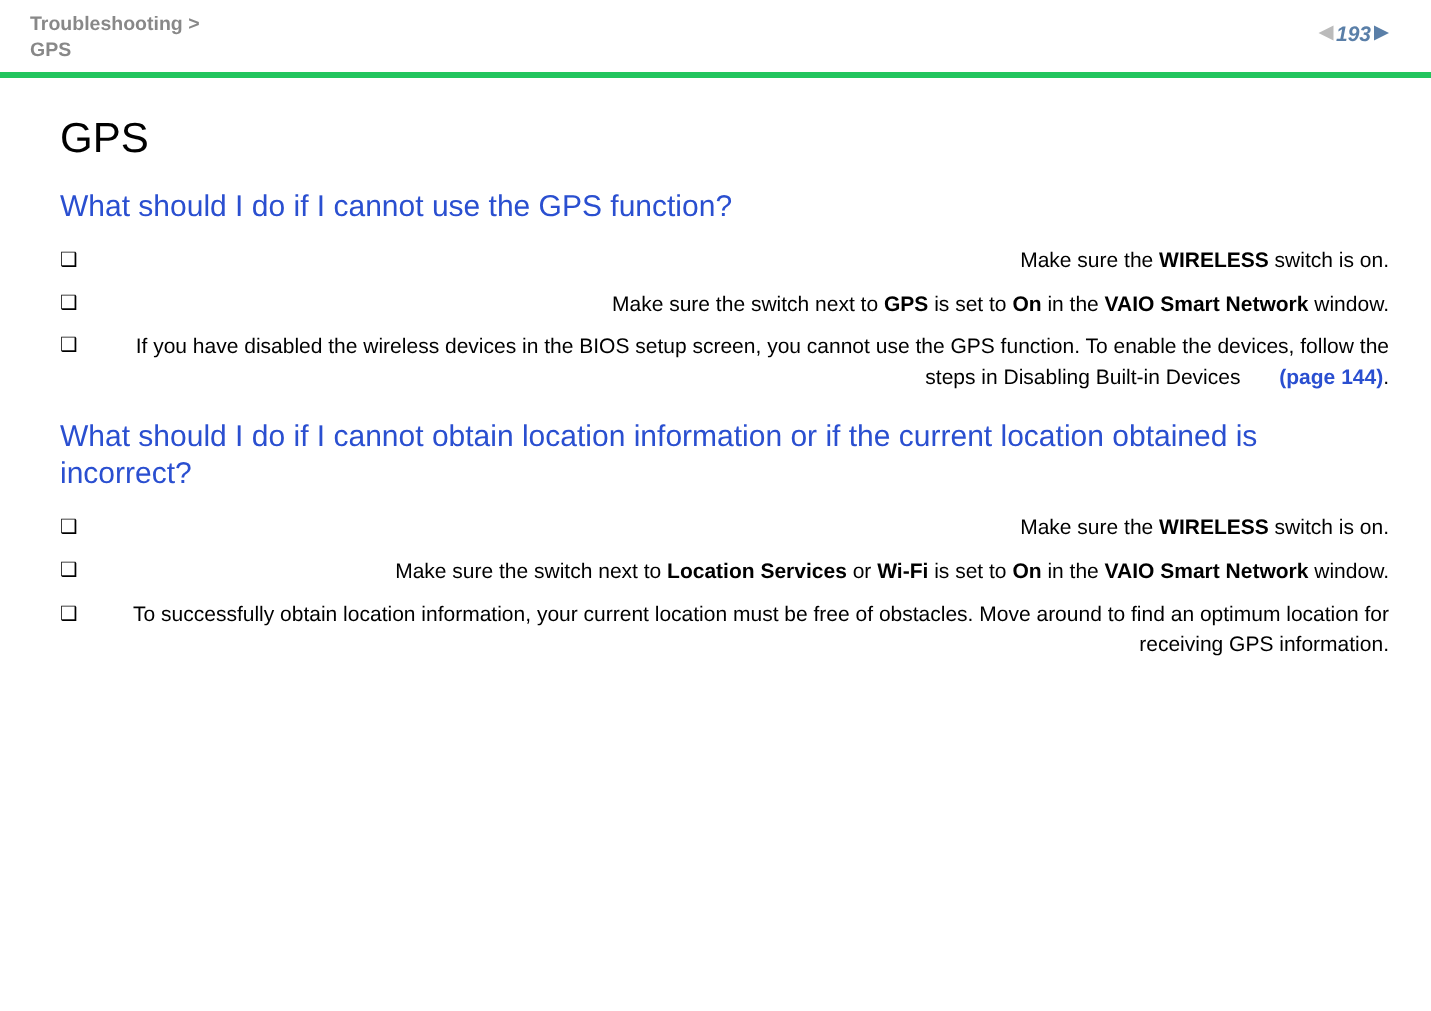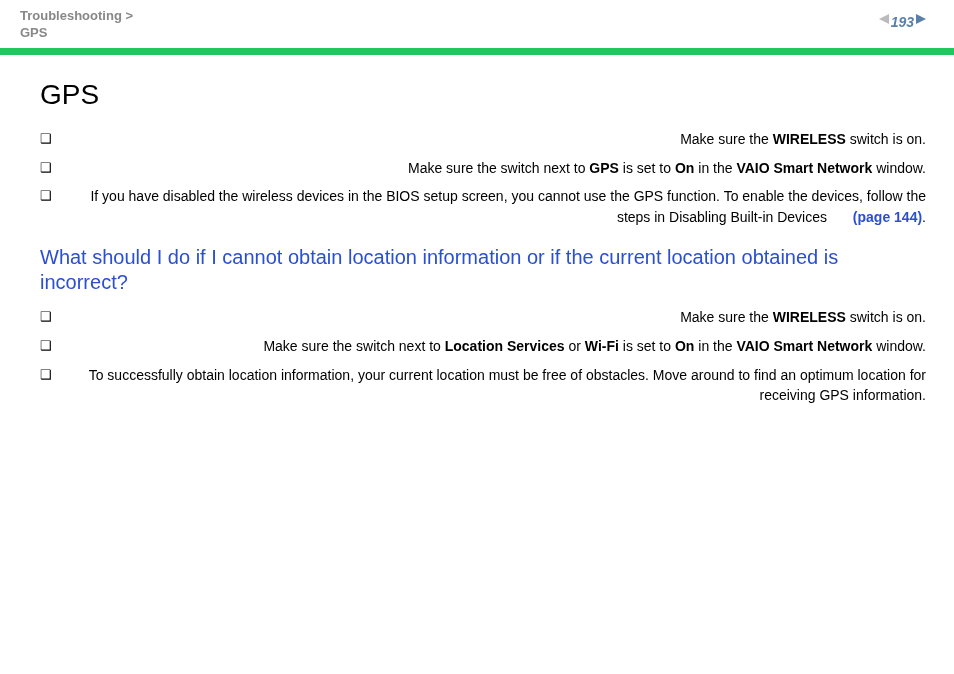--- a/index.html
+++ b/index.html
@@ -9,30 +9,31 @@
     font-family: Arial, Helvetica, sans-serif;
     background: #fff;
     color: #000;
     position: relative;
   }
   .header {
     display: flex;
     justify-content: space-between;
     align-items: flex-start;
     padding: 8px 28px 6px 20px;
-    border-bottom: 7px solid #22c55e;
+    border-bottom: 4px solid #22c55e;
   }
   .breadcrumb {
     font-size: 13px;
     font-weight: bold;
     color: #888;
     line-height: 1.3;
   }
   .page-nav {
     display: flex;
+    align-items: center;
     gap: 2px;
     margin-top: 6px;
   }
   .page-number {
     font-size: 14px;
     font-weight: bold;
     font-style: italic;
     color: #5a7fa8;
   }
   .arrow-left {
@@ -101,20 +102,21 @@
     <span class="arrow-left"></span>
     <span class="page-number">193</span>
     <span class="arrow-right"></span>
   </div>
 </div>
 
 <div class="content">
   <h1>GPS</h1>
   <div id="sections">
       <div class="section">
+        <h2>What should I do if I cannot use the GPS function?</h2>
         <ul class="bullets">
           <li>
             <span class="bullet-mark">❑</span>
             <span class="bullet-text"><span>Make sure the </span><span style="font-weight: bold;">WIRELESS</span><span> switch is on.</span></span>
           </li>
           <li>
             <span class="bullet-mark">❑</span>
             <span class="bullet-text"><span>Make sure the switch next to </span><span style="font-weight: bold;">GPS</span><span> is set to </span><span style="font-weight: bold;">On</span><span> in the </span><span style="font-weight: bold;">VAIO Smart Network</span><span> window.</span></span>
           </li>
           <li>

